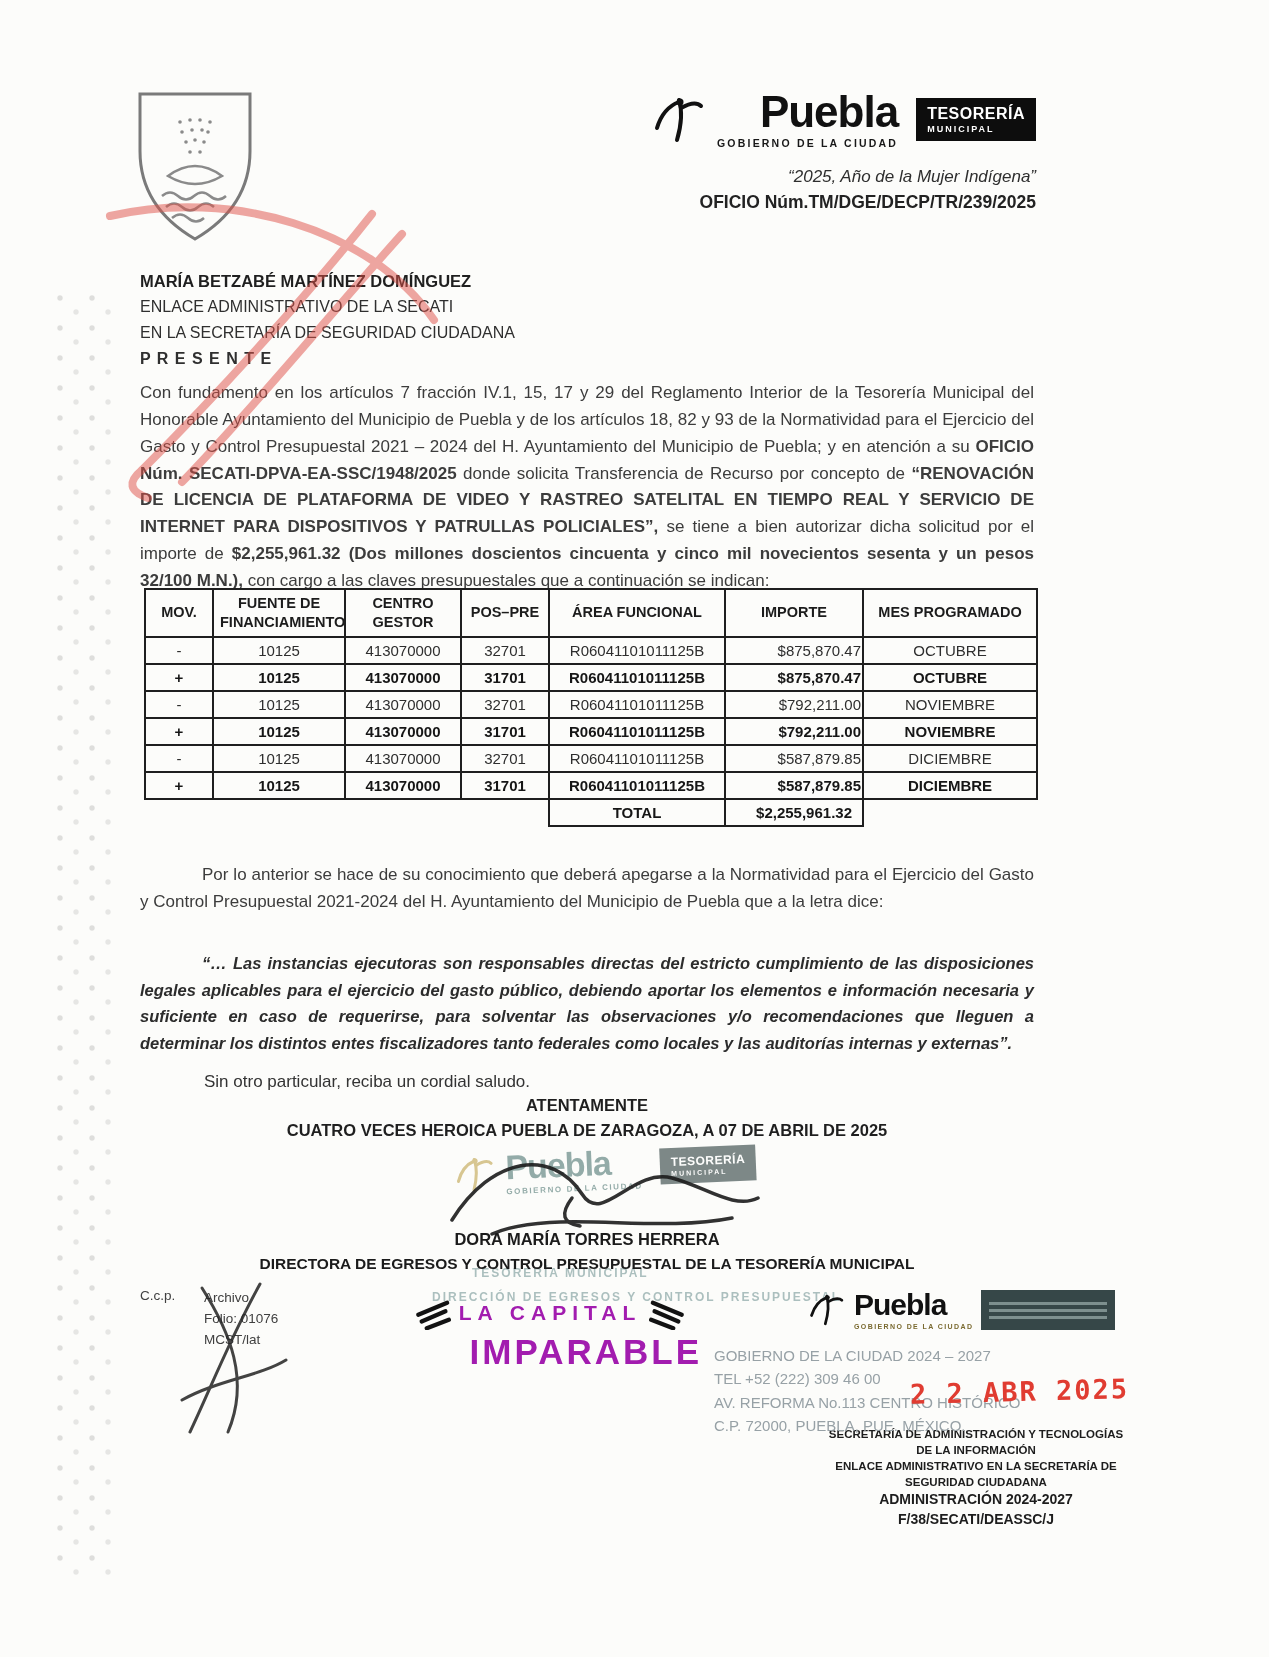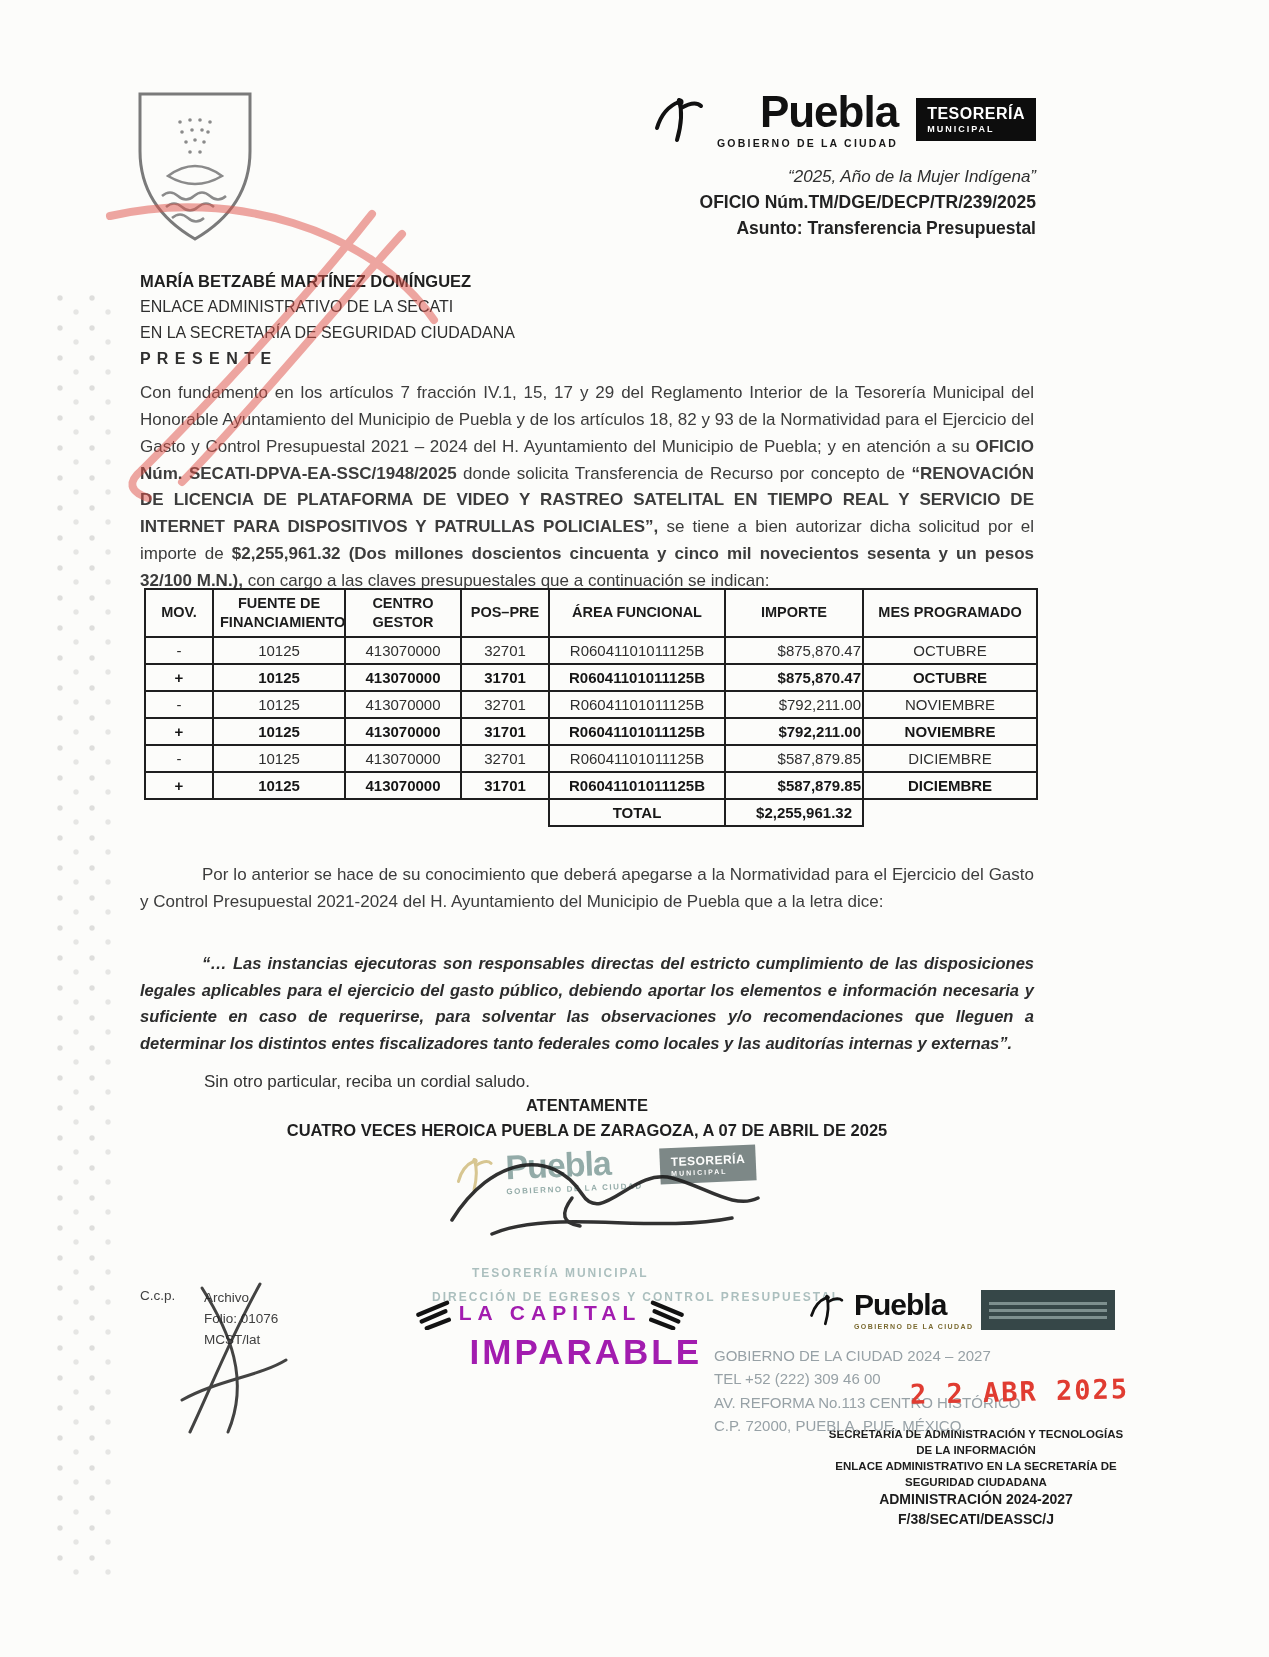--- a/index.html
+++ b/index.html
@@ -125,21 +125,20 @@
         <div class="wordmark">Puebla</div>
         <div class="tagline">GOBIERNO DE LA CIUDAD</div>
       </span>
       <span class="badge">
         <div class="l1">TESORERÍA</div>
         <div class="l2">MUNICIPAL</div>
       </span>
     </div>
     <div id="slogan">“2025, Año de la Mujer Indígena”</div>
     <div id="oficio">OFICIO Núm.TM/DGE/DECP/TR/239/2025</div>
-    <div id="asunto">Asunto: Transferencia Presupuestal</div>
   </div>
 
   <div class="abs" style="left:70px;top:170px;z-index:2;pointer-events:none;">
     <svg width="440" height="340" viewBox="0 0 440 340" fill="none" stroke="#e05148" stroke-width="8" stroke-linecap="round" opacity="0.5">
       <path d="M40,46 C160,18 300,58 364,150"></path>
       <path d="M302,44 C242,120 152,220 72,300"></path>
       <path d="M332,64 C262,142 182,240 112,312"></path>
       <path d="M72,300 q-22,18 6,28"></path>
     </svg>
   </div>
@@ -275,20 +274,24 @@
   <div class="stamp-line" style="left:432px;top:1290px;">DIRECCIÓN DE EGRESOS Y CONTROL PRESUPUESTAL</div>
 
   <div class="abs" style="left:432px;top:1138px;z-index:2;pointer-events:none;">
     <svg width="340" height="112" viewBox="0 0 340 112" fill="none" stroke="#1c1c1c" stroke-width="3.5" stroke-linecap="round" opacity="0.9">
       <path d="M20,82 C60,18 120,10 150,56 C170,88 200,30 240,40 C272,48 302,72 326,60"></path>
       <path d="M60,96 C120,70 220,96 300,80"></path>
       <path d="M140,60 q-18,24 8,28"></path>
     </svg>
   </div>
 
+  <div id="sig-name" class="abs">
+    <div class="nm">DORA MARÍA TORRES HERRERA</div>
+    <div class="tt">DIRECTORA DE EGRESOS Y CONTROL PRESUPUESTAL DE LA TESORERÍA MUNICIPAL</div>
+  </div>
 
   <div id="ccp" class="abs" style="width:200px;height:80px;">
     <span class="lbl">C.c.p.</span>
     <span class="col">
       <div>Archivo</div>
       <div>Folio: 01076</div>
       <div>MCST/lat</div>
     </span>
   </div>
 

